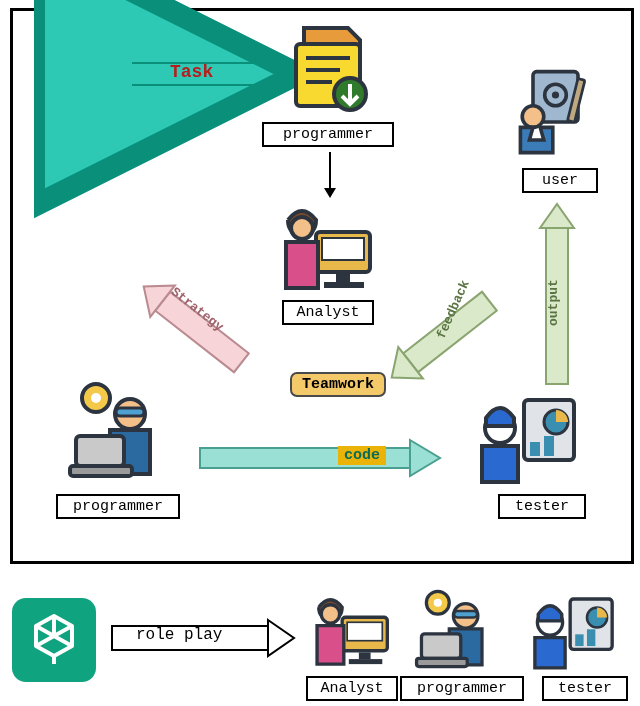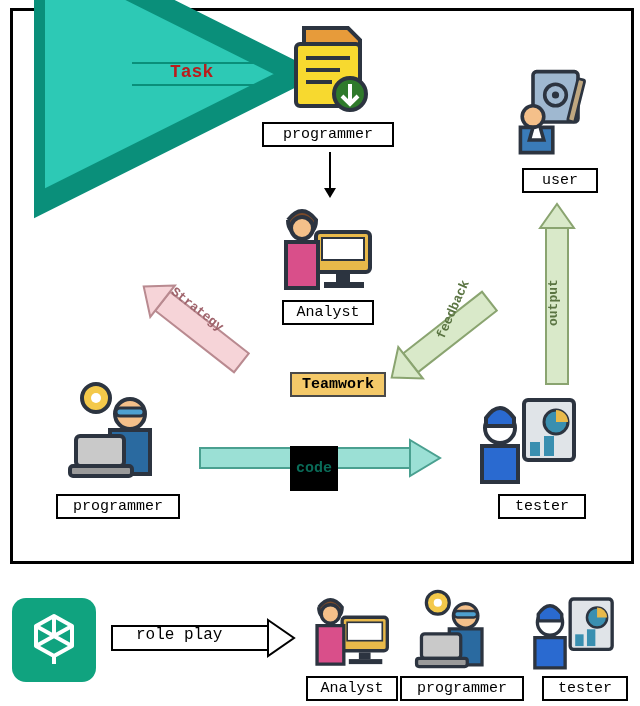--- a/index.html
+++ b/index.html
@@ -1,21 +1,21 @@
 <!DOCTYPE html>
 <html><head>
 <meta charset="utf-8">
 <style>
   body { margin: 0; font-family: "Courier New", monospace; background: #fff; }
   .canvas { position: relative; width: 640px; height: 706px; }
   .main-box { position: absolute; left: 10px; top: 8px; width: 618px; height: 550px; border: 3px solid #000; }
   .label-box { position: absolute; border: 2px solid #000; background: #fff; padding: 2px 8px; font-size: 15px; text-align: center; }
   .tag { position: absolute; font-weight: bold; font-size: 15px; }
   .teamwork { border: 2px solid #4a4a4a; background: #f4c969; padding: 2px 10px; }
-  .code-tag { background: #000000; color: #0a6b58; padding: 14px 6px; }
+  .code-tag { background: #eab308; color: #0a6b58; padding: 1px 6px; margin-left: 48px; }
   .task-tag { color: #b91c1c; font-size: 18px; font-weight: bold; }
   .icon-box { position: absolute; }
   svg { overflow: visible; }
 
   
   .openai-logo { position: absolute; left: 12px; top: 598px; width: 84px; height: 84px; background: #10a37f; border-radius: 14px; display:flex; align-items:center; justify-content:center; }
   .openai-logo svg { width: 64px; height: 64px; }
 </style>
 </head>
 <body>
@@ -121,21 +121,21 @@
   <div class="tag" style="left:422px; top:302px; transform: rotate(-66deg); color:#5a7442; font-size:13px;">feedback</div>
 
   <div class="icon-box" style="left:536px; top:200px;">
     <svg width="40" height="200">
       <rect x="10" y="24" width="22" height="160" fill="#d9e9c9" stroke="#8aa470" stroke-width="2"></rect>
       <path d="M4 28 L21 4 L38 28 z" fill="#d9e9c9" stroke="#8aa470" stroke-width="2"></path>
     </svg>
   </div>
   <div class="tag" style="left:546px; top:326px; transform: rotate(-90deg); transform-origin: left top; color:#5a7442; font-size:13px;">output</div>
 
-  <div class="tag teamwork" style="left:290px; top:372px;">Teamwork</div>
+  <div class="tag teamwork" style="left:290px; top:372px;border-radius:7px;">Teamwork</div>
 
   <div class="icon-box" style="left:62px; top:380px;">
     <svg width="110" height="110" viewBox="0 0 110 110">
       <circle cx="34" cy="18" r="14" fill="#f4c94a" stroke="#2c3440" stroke-width="4"></circle>
       <circle cx="34" cy="18" r="5" fill="#fff"></circle>
 
       <circle cx="68" cy="34" r="15" fill="#f4c08a" stroke="#2c3440" stroke-width="4"></circle>
       <rect x="54" y="28" width="28" height="8" rx="4" fill="#4ea0d0" stroke="#2c3440" stroke-width="3"></rect>
 
       <path d="M48 50 h40 v44 h-40 z" fill="#2a6aa0" stroke="#2c3440" stroke-width="4"></path>

